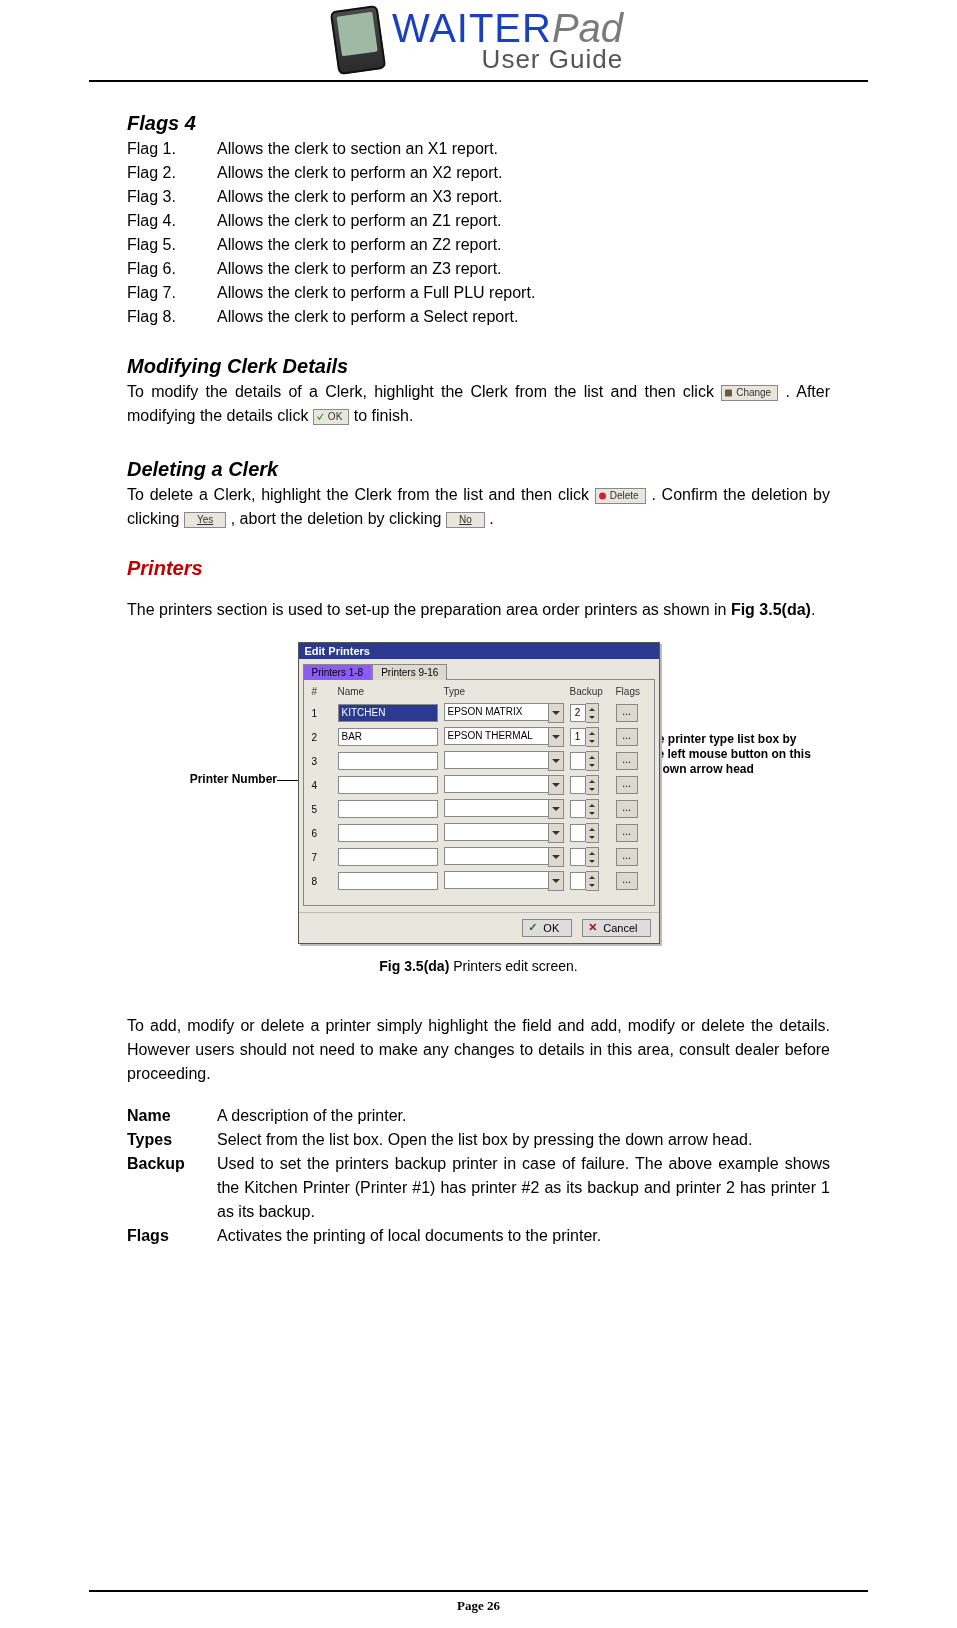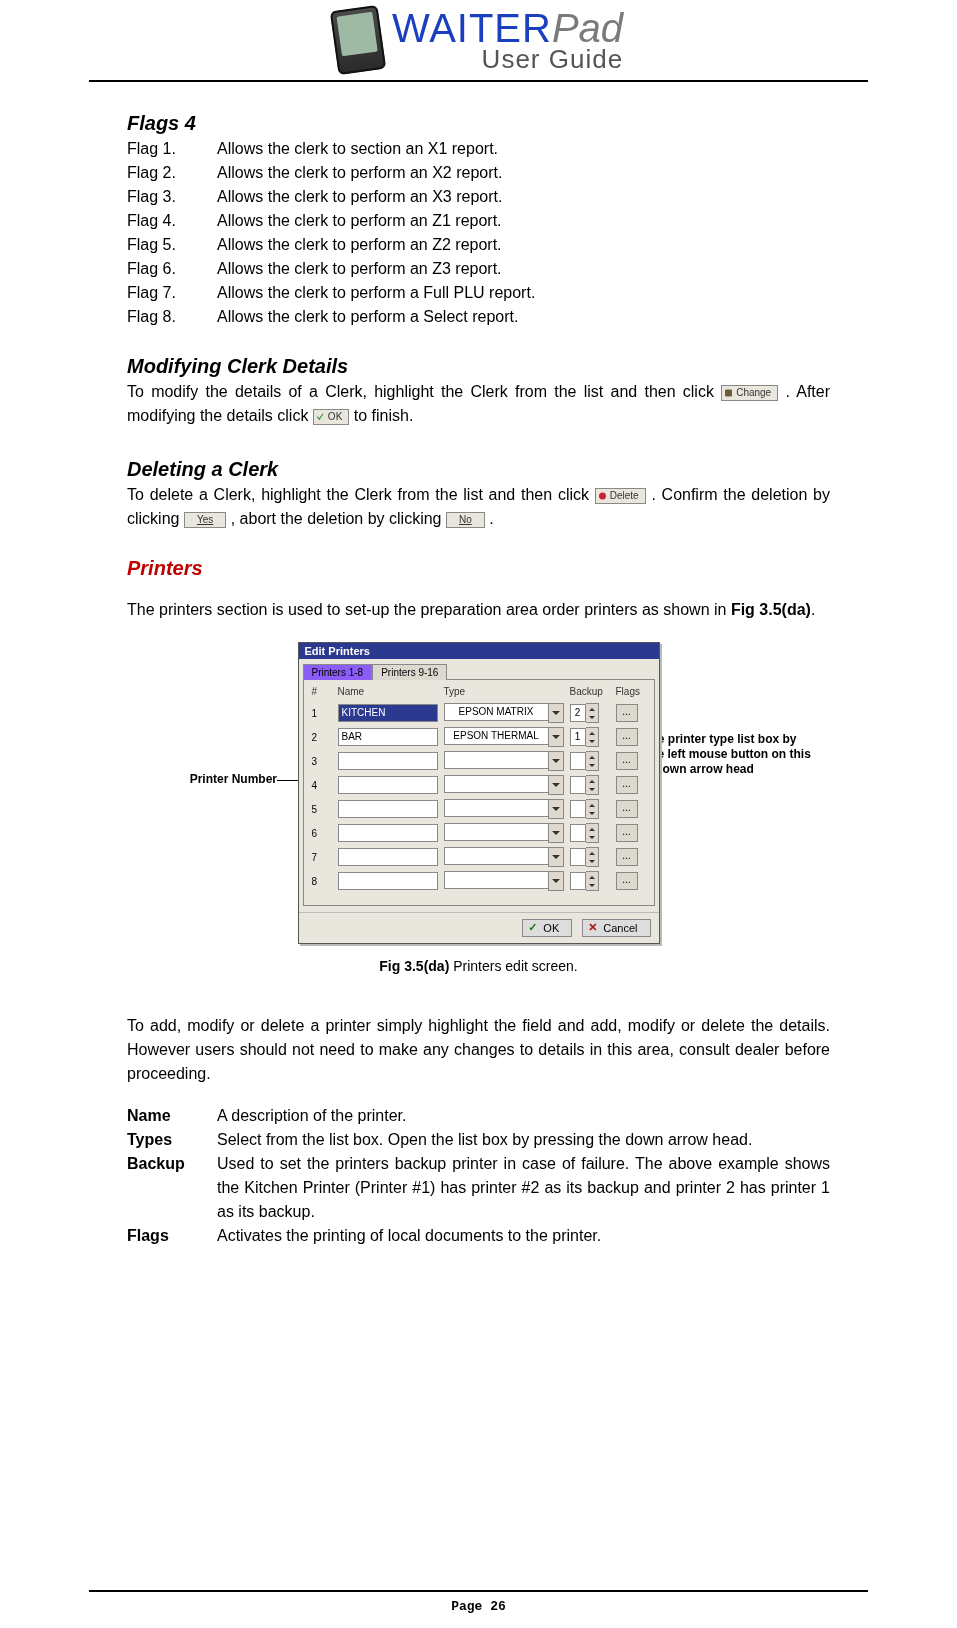--- a/index.html
+++ b/index.html
@@ -183,21 +183,21 @@
   .cell-name, .cell-type {
     height:16px;
     border:1px solid #888;
     background:#fff;
     font-size:10px;
     padding:0 3px;
     line-height:16px;
   }
   .cell-name.sel { background:#2b3a8f; color:#fff; }
   .cell-type-wrap { display:flex; }
-  .cell-type { flex:1; border-right:none;text-align:center; }
+  .cell-type { flex:1; border-right:none; }
   .dd {
     width:14px; height:18px;
     border:1px solid #888;
     background:#ddd9cf;
     display:flex; align-items:center; justify-content:center;
   }
   .dd::after{
     content:"";
     border:4px solid transparent;
     border-top-color:#333;
@@ -296,21 +296,21 @@
   
   .footer{
     position:absolute;
     left:40px; right:40px; bottom:14px;
     text-align:center;
   }
   .footer hr{
     border:none; border-top:2px solid #000; margin:0 0 4px 0;
   }
   .footer .pg{
-    font-family:Liberation Mono, monospace;
+    font-family:Liberation Serif, serif;
     font-weight:900;
     font-size:13px;
     text-align:right;
   }
 </style>
 </head>
 <body>
 
 <div class="page">
 

